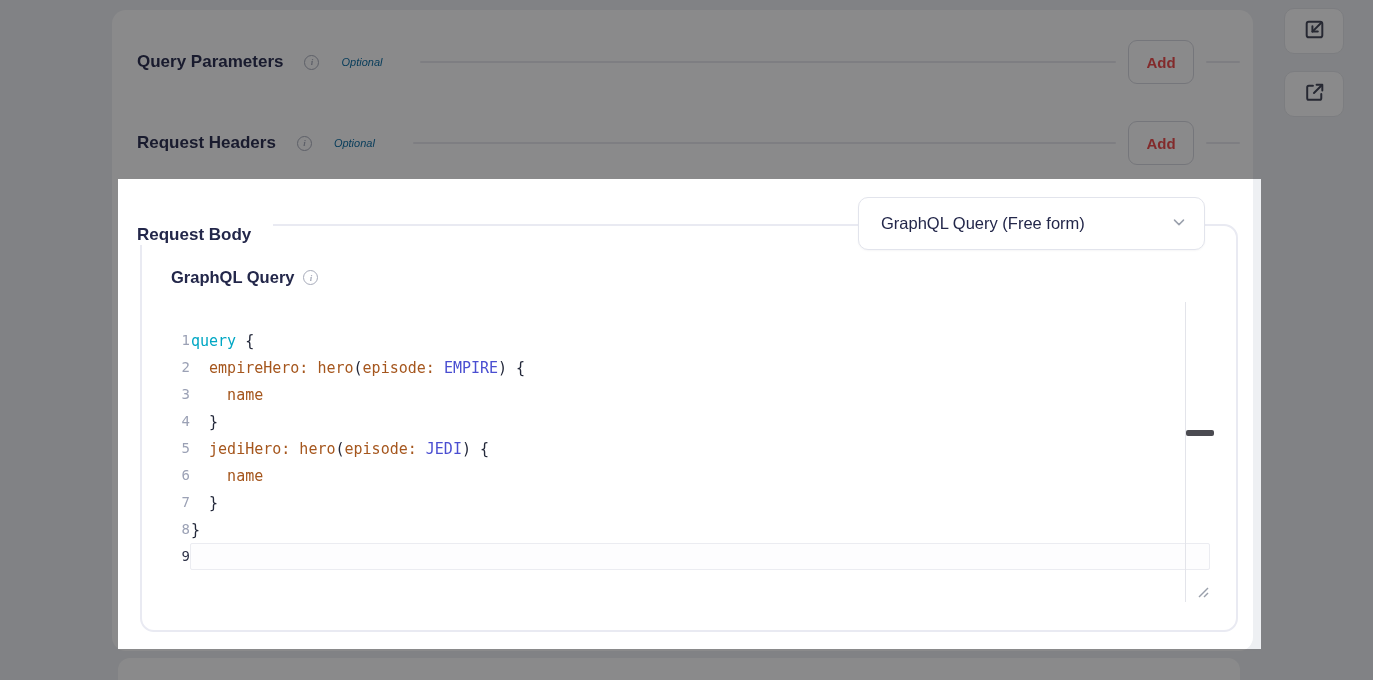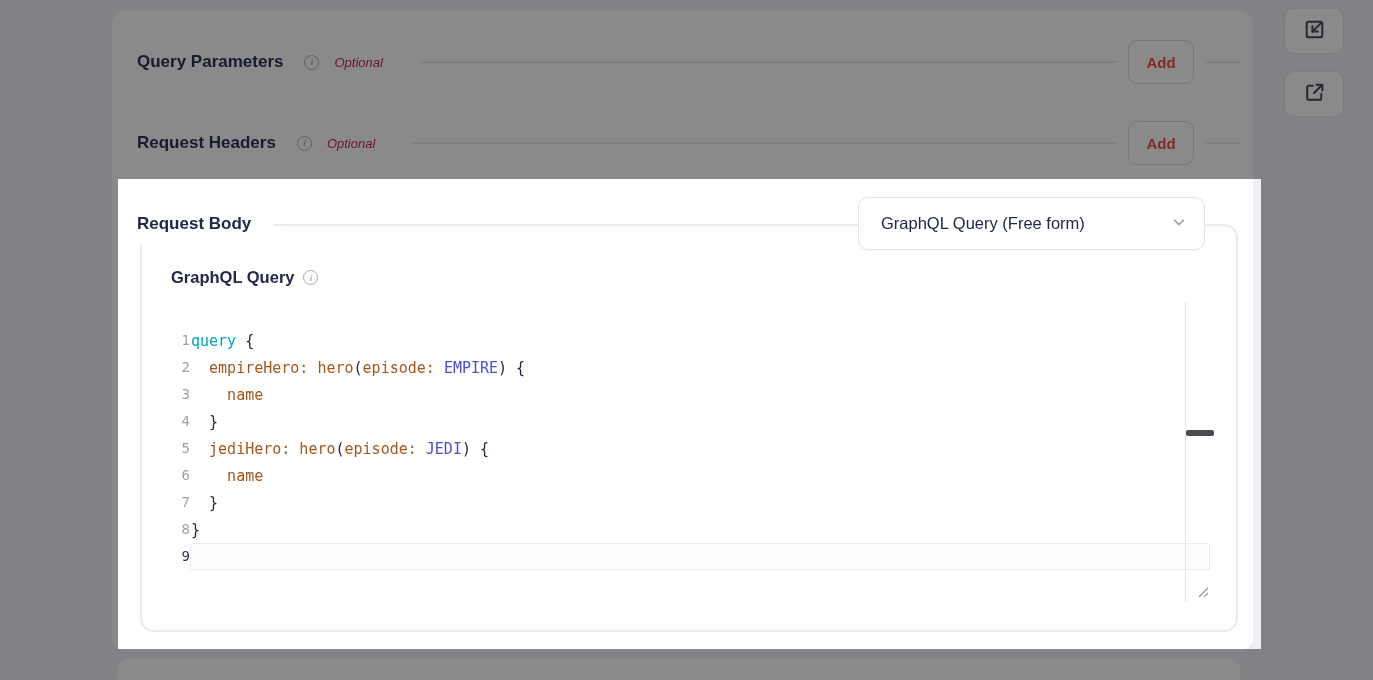--- a/index.html
+++ b/index.html
@@ -25,21 +25,21 @@
   }
   .row-qp { top:40px; }
   .row-rh { top:121px; }
   .section-title { font-size:17px; font-weight:700; color:#23274a; white-space:nowrap; }
   .info-dot {
     display:inline-flex; align-items:center; justify-content:center;
     width:15px; height:15px; border:1.3px solid #a7abba; border-radius:50%;
     color:#a7abba; font-size:9px; font-style:italic; font-weight:700;
     font-family:"Liberation Serif", serif; margin-left:9px; flex:none;
   }
-  .optional-label { font-size:13px; font-style:italic; color:#be185d; margin-left:3px; white-space:nowrap; }
+  .optional-label { font-size:11px; font-style:italic; color:#0369a1; margin-left:10px; white-space:nowrap; }
   .rule { height:2px; background:#e7e8ee; border-radius:1px; }
   .rule-grow { flex:1; margin-left:26px; }
   .rule-stub { width:34px; flex:none; }
   .add-btn {
     flex:none; width:66px; height:44px; background:#ffffff;
     border:1.5px solid #d6d8e0; border-radius:9px;
     font-family:"Liberation Sans", sans-serif;
     font-size:15px; font-weight:600; color:#ef4444; cursor:pointer;
   }
   
@@ -51,21 +51,21 @@
   .fab-1 { top:8px; } .fab-2 { top:71px; }
   .fab svg { stroke:#3c4052; fill:none; stroke-width:1.9; stroke-linecap:round; stroke-linejoin:round; }
   
   .rb-card {
     position:absolute; left:140px; top:224px; width:1098px; height:408px;
     border:2px solid #e9eaf2; border-radius:14px;
   }
   .rb-label {
     position:absolute; left:126px; top:203px; height:42px;
     padding:0 22px 0 11px; background:#ffffff;
-    display:flex; align-items:center;
+    display:flex; align-items:flex-end;
     font-size:17px; font-weight:700; color:#23274a; white-space:nowrap;
   }
   .type-select {
     position:absolute; left:858px; top:197px; width:347px; height:53px;
     background:#ffffff; border:1.5px solid #e2e4ec; border-radius:10px;
     display:flex; align-items:center; padding:0 16px 0 22px;
     font-size:16.5px; color:#23274a; cursor:pointer;
     box-shadow:0 1px 2px rgba(30,33,60,0.04);
   }
   .type-select .value { flex:1; white-space:nowrap; }

